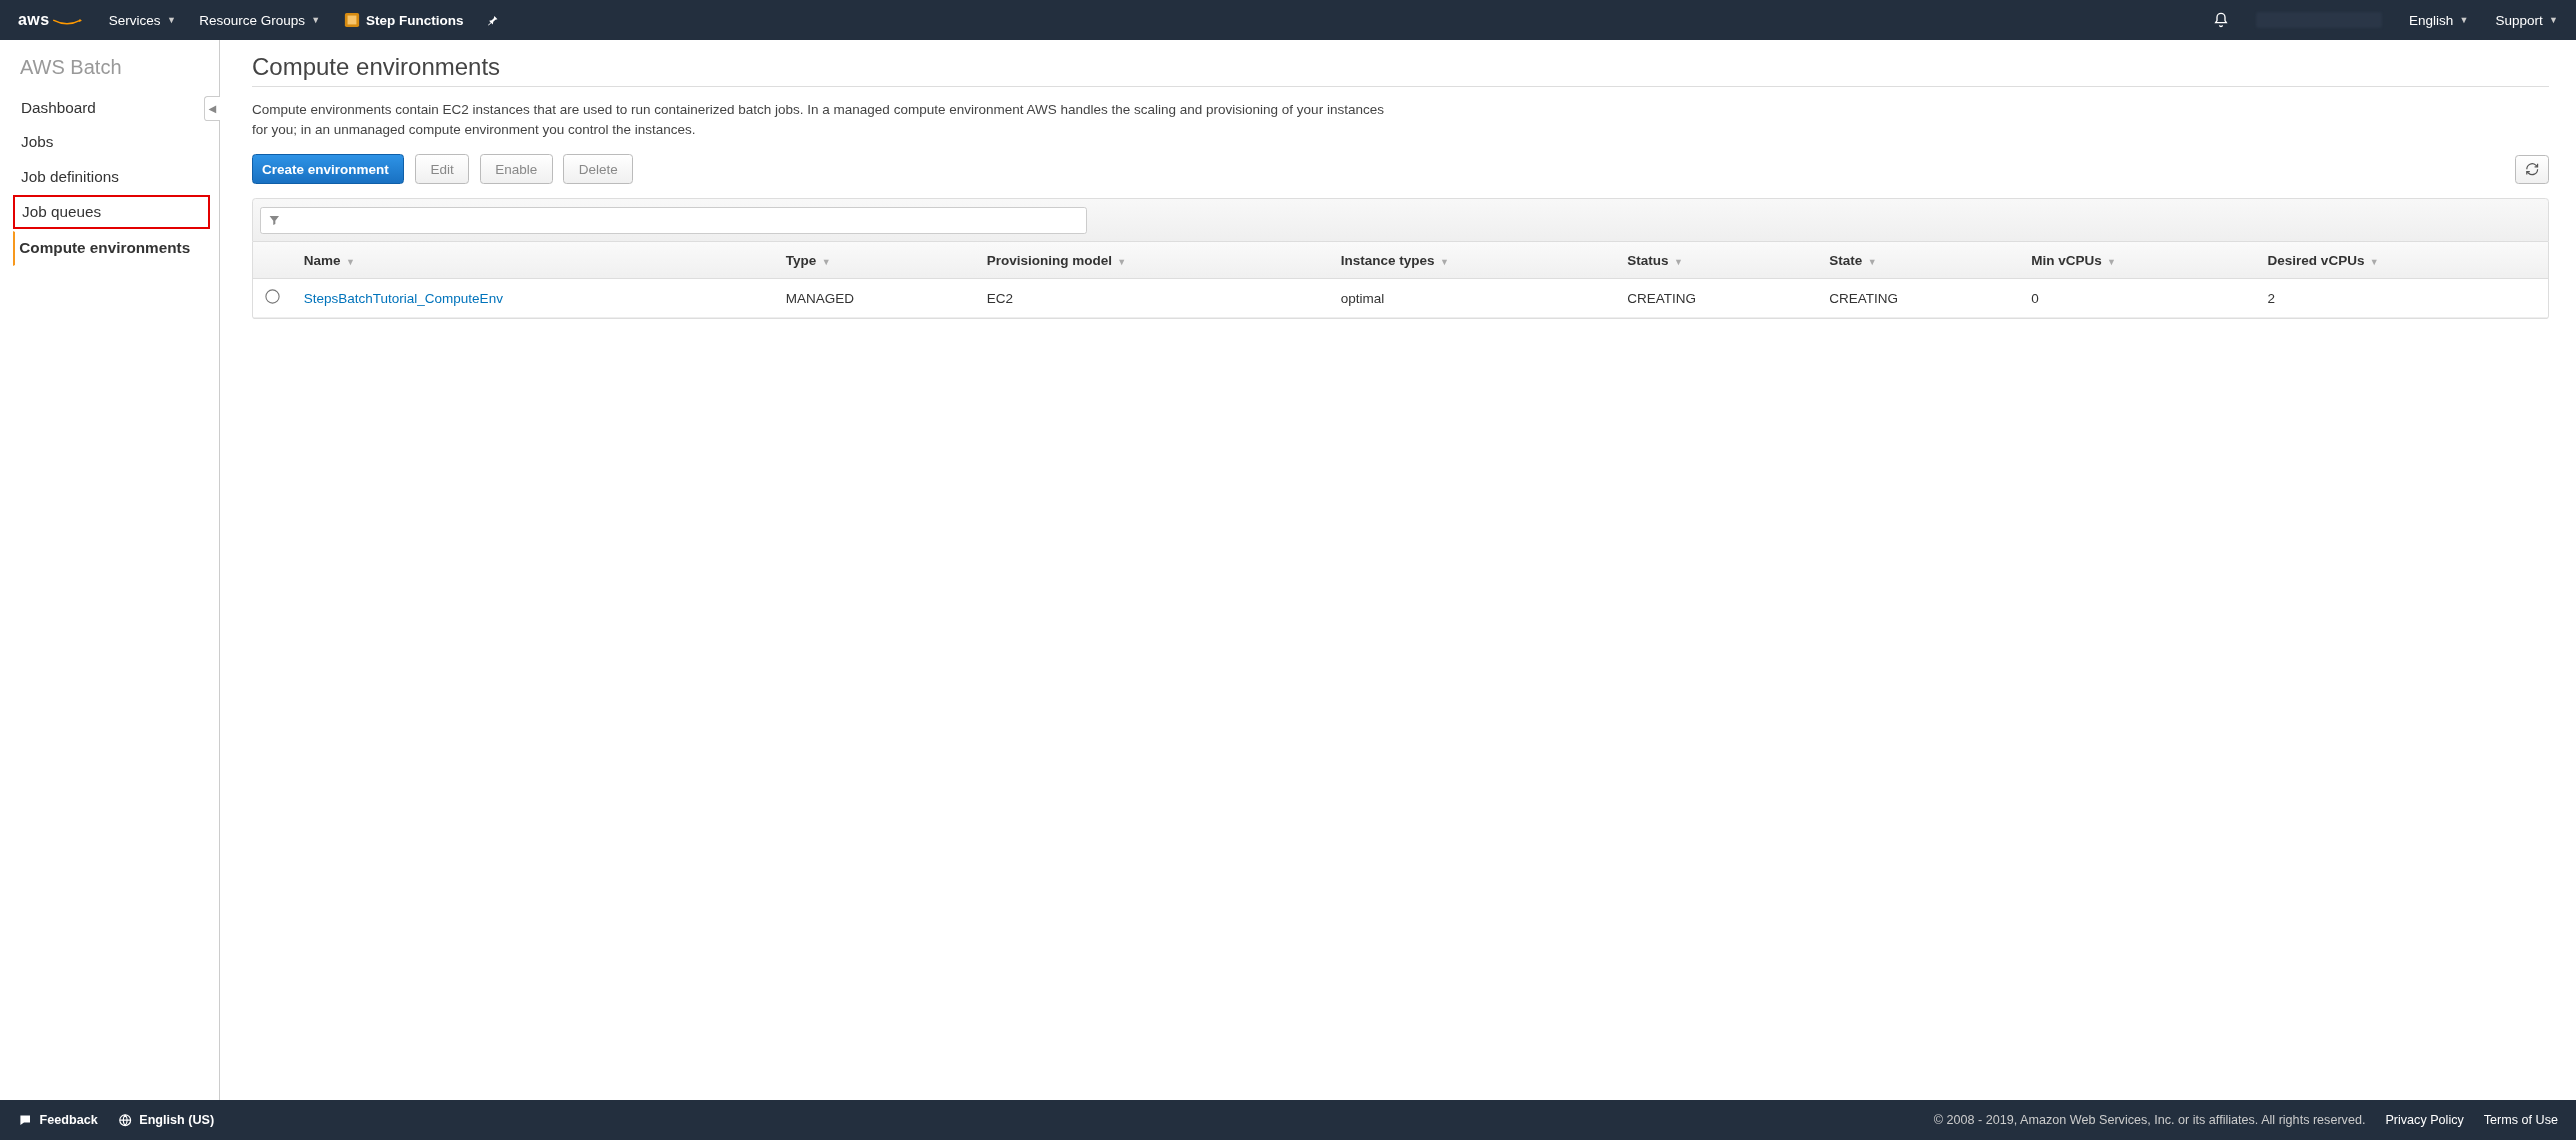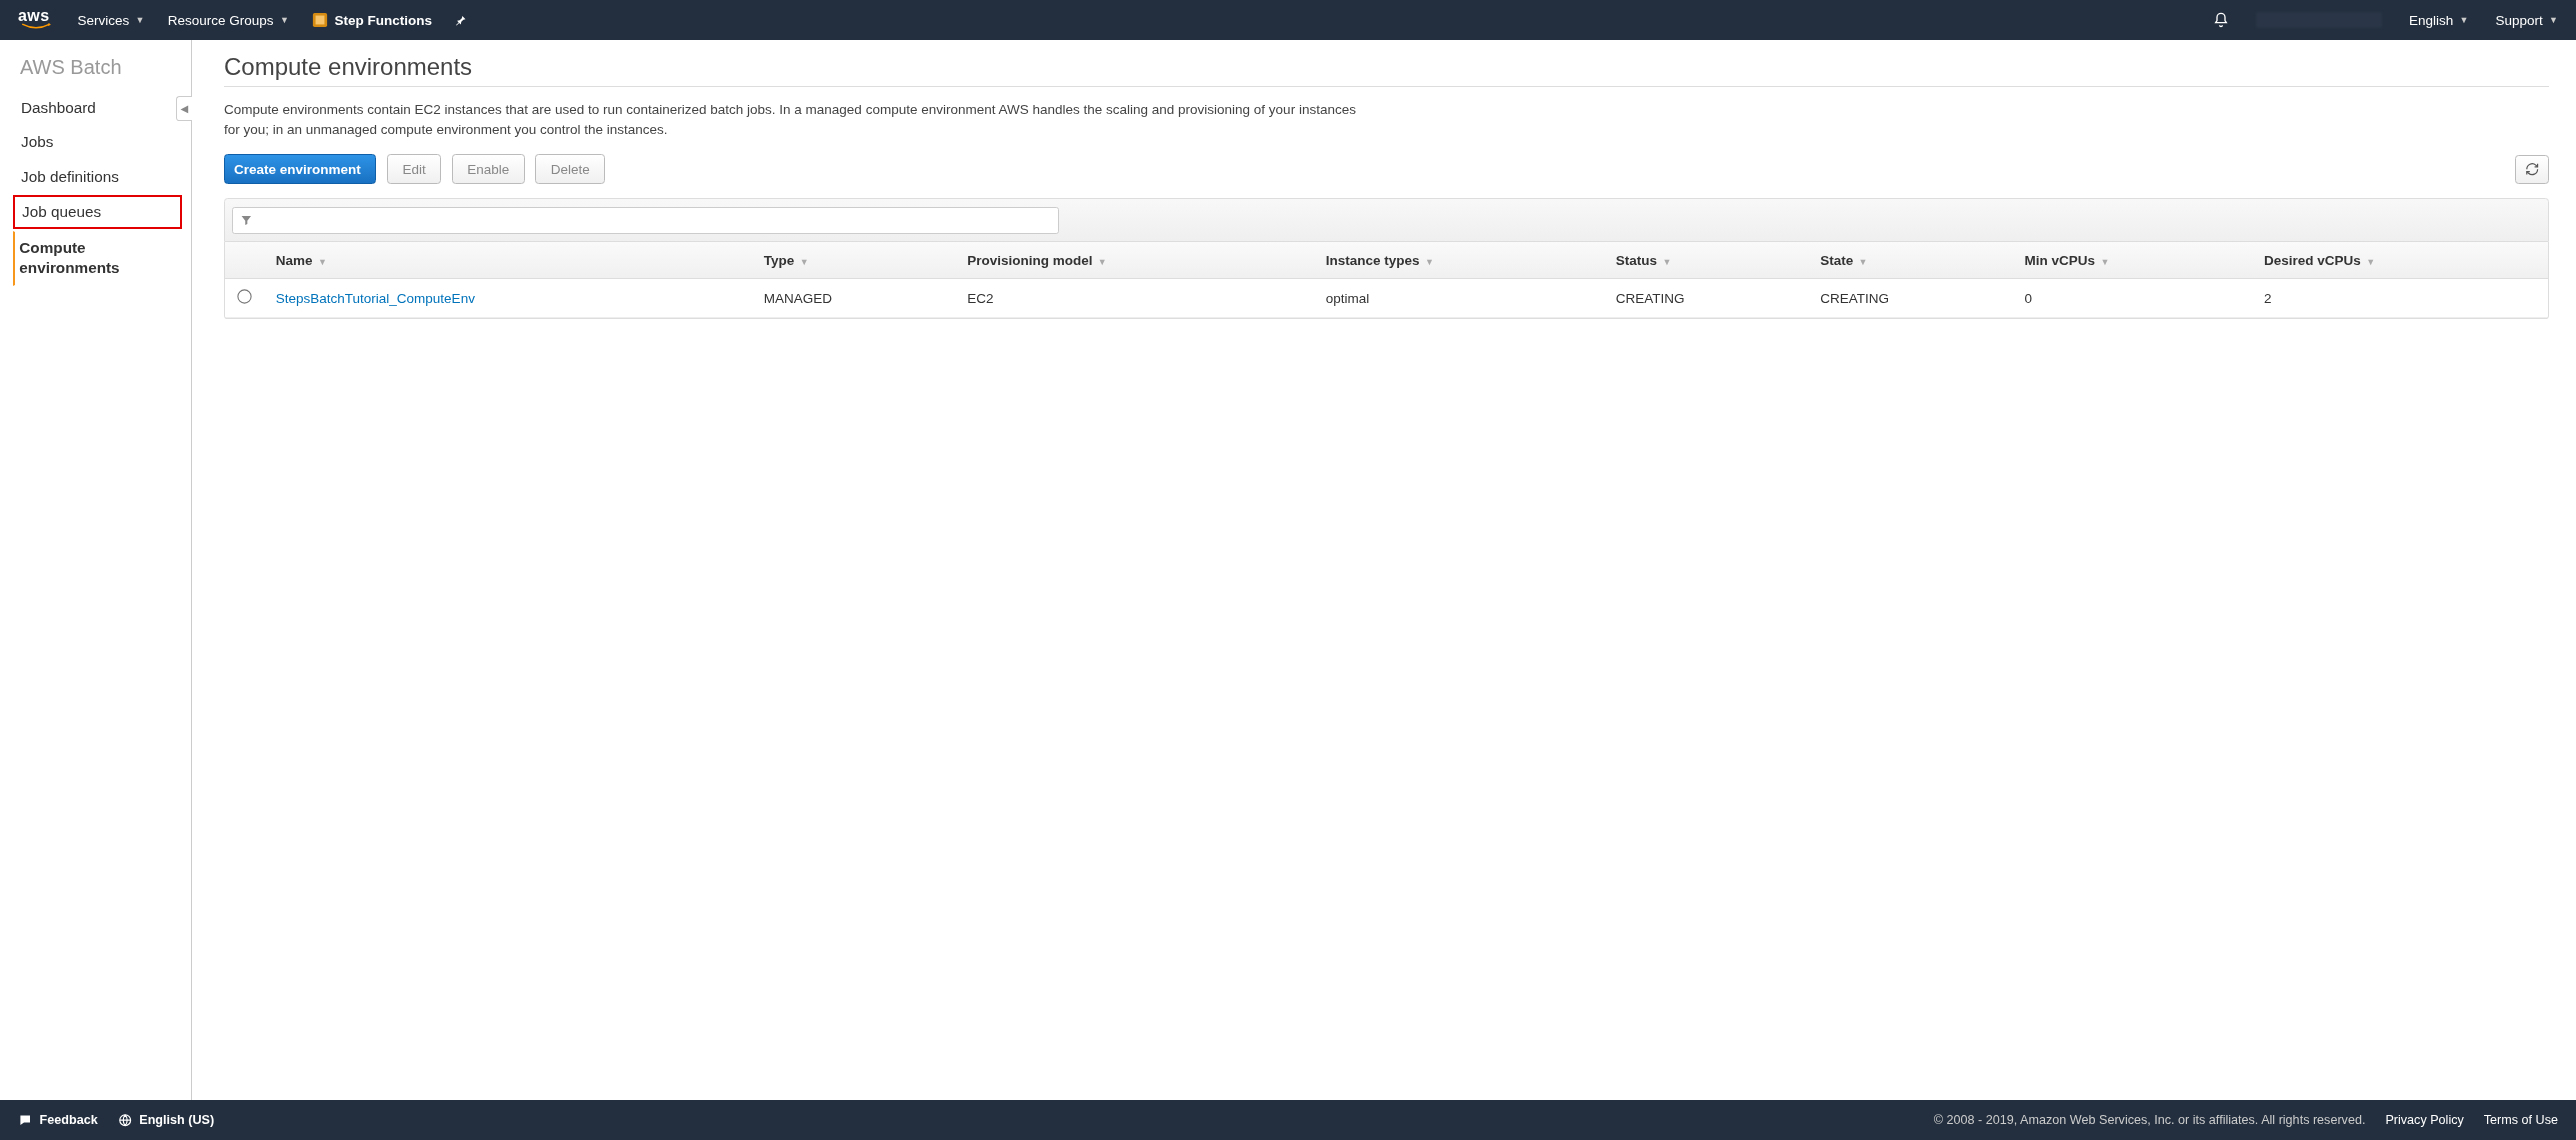--- a/index.html
+++ b/index.html
@@ -9,37 +9,37 @@
   
   .topbar {
     background: #232f3e;
     color: #fff;
     display: flex;
     align-items: center;
     height: 40px;
     padding: 0 18px;
     gap: 23.4px;
   }
-  .aws-logo { display: flex; flex-direction: column; align-items: flex-start; line-height: 0.8; }
+  .aws-logo { display: flex; align-items: flex-end; line-height: 0.8; }
   .aws-logo-text { font-weight: bold; font-size: 16px; letter-spacing: 0.4px; color:#fff;}
   .aws-logo-smile { width: 36px; height: 7.2px; }
   .top-item { display: inline-flex; align-items: center; gap: 6.3px; font-size: 13.5px; cursor: pointer; color:#fff; }
   .top-item .caret { font-size:9px; color:#ccc; }
   .top-sf-icon { width:16px; height:16px; display:inline-block; }
   .top-spacer { flex:1; }
   .top-right { display:flex; align-items:center; gap:27px; }
   .bell-icon svg, .pin-icon svg { display:block; }
   .redacted { width:126px; height:16px; background:#2a3647; border-radius:2.7px; filter:blur(0.9px);}
 
   
   .main { flex:1; display:flex; min-height:0; }
 
   
   .sidebar {
-    width: 192px;
+    width: 220px;
     border-right: 0.9px solid #ccc;
     padding: 16px 9px 0 20px;
     position: relative;
   }
   .sidebar-title { color:#999; font-size:20px; font-weight:400; margin-bottom:12.6px; }
   .nav-item {
     font-size:15.3px;
     padding: 6.3px 3.6px 6.3px 7.2px;
     margin: 0 0 1.8px -7.2px;
     cursor:pointer;

